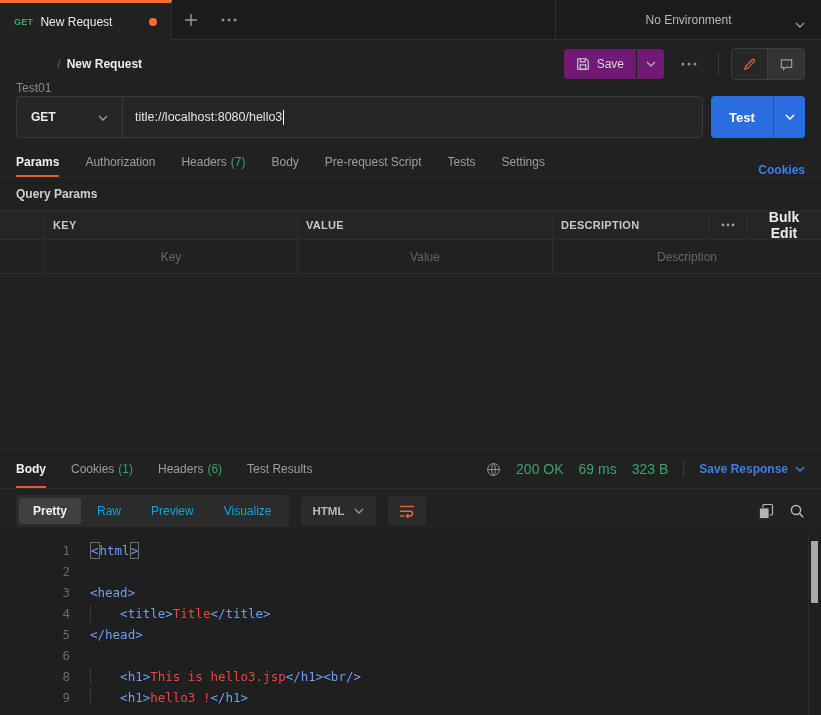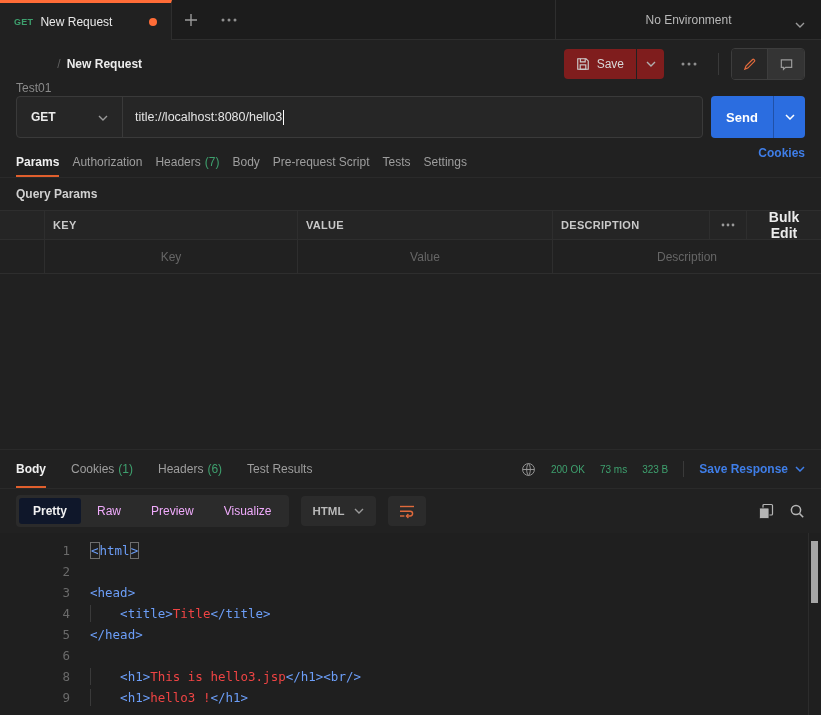--- a/index.html
+++ b/index.html
@@ -25,21 +25,21 @@
   .env .chev { position:absolute; right:16px; top:17px; }
 
   
   .crumbrow { height:48px; display:flex; align-items:center; padding:0 16px; flex:none; }
   .breadcrumb { display:flex; align-items:center; gap:6px; font-size:12px; }
   .crumb-parent { color:#8a8a8a; cursor:pointer;margin-top:47px; }
   .crumb-sep { color:#5f5f5f; }
   .crumb-current { color:#ececec; font-weight:700; }
   .crumb-actions { margin-left:auto; display:flex; align-items:center; }
   .save-group { display:flex; }
-  .btn-dark { background:#7f1d1d; border:none; color:#d8d8d8; font-size:12px; display:flex; align-items:center; gap:7px; cursor:pointer; }
+  .btn-dark { background:#701a75; border:none; color:#d8d8d8; font-size:12px; display:flex; align-items:center; gap:7px; cursor:pointer; }
   .save-main { padding:0 12px; height:30px; border-radius:4px 0 0 4px; }
   .save-caret { width:28px; height:30px; border-radius:0 4px 4px 0; border-left:1px solid #212121; justify-content:center; }
   .more-btn { background:transparent; border:none; width:34px; height:30px; display:flex; align-items:center; justify-content:center; margin-left:8px; cursor:pointer; }
   .vdiv { width:1px; height:22px; background:#3a3a3a; margin:0 12px; }
   .edit-group { display:flex; border:1px solid #3d3d3d; border-radius:4px; overflow:hidden; }
   .edit-cell { width:36px; height:30px; display:flex; align-items:center; justify-content:center; border:none; cursor:pointer; }
   .edit-cell.pencil { background:#272727; border-right:1px solid #3d3d3d; }
   .edit-cell.comment { background:#343434; }
 
   
@@ -48,21 +48,21 @@
   .method-select { width:106px; display:flex; align-items:center; padding:0 14px; border-right:1px solid #3a3a3a; cursor:pointer; }
   .method-select .m-label { color:#ececec; font-weight:700; font-size:12px; }
   .method-select .chev { margin-left:auto; }
   .url-input { flex:1; display:flex; align-items:center; padding:0 12px; color:#e4e4e4; font-size:12.5px; cursor:text; white-space:nowrap; overflow:hidden; }
   .cursor { display:inline-block; width:1px; height:15px; background:#ffffff; margin-left:1px; }
   .send-group { display:flex; height:42px; }
   .send-main { background:#2b6de0; color:#ffffff; font-weight:700; font-size:13px; border:none; border-radius:4px 0 0 4px; width:62px; cursor:pointer; }
   .send-caret { background:#2b6de0; border:none; border-left:1px solid rgba(0,0,0,.25); border-radius:0 4px 4px 0; width:32px; display:flex; align-items:center; justify-content:center; cursor:pointer; }
 
   
-  .req-tabs { height:32px; flex:none; display:flex; align-items:flex-start; gap:13px; padding:0 16px; border-bottom:1px solid #2a2a2a; }
+  .req-tabs { height:32px; flex:none; display:flex; align-items:flex-end; gap:26px; padding:0 16px; border-bottom:1px solid #2a2a2a; }
   .rq-tab { color:#9e9e9e; font-size:12px; position:relative; height:100%; display:flex; align-items:center; gap:4px; cursor:pointer; }
   .rq-tab .t-count { color:#3ea06e; }
   .rq-tab.active { color:#f0f0f0; font-weight:600; }
   .rq-tab.active::after { content:""; position:absolute; left:0; right:0; bottom:0; height:2px; background:#e05f2d; }
   .cookies-link { margin-left:auto; color:#3f7ee8; font-weight:600; font-size:12px; cursor:pointer; }
 
   
   .qp-title { height:32px; flex:none; display:flex; align-items:center; padding:0 16px; color:#d0d0d0; font-weight:600; font-size:12px; }
   .qp-table { flex:none; }
   .qp-hrow { display:flex; height:30px; border-top:1px solid #2e2e2e; border-bottom:1px solid #2e2e2e; background:#252525; align-items:center; }
@@ -80,29 +80,29 @@
 
   .spacer { flex:1; }
 
   
   .resp-tabs { height:40px; flex:none; display:flex; align-items:center; gap:25px; padding:0 16px; border-top:1px solid #2a2a2a; border-bottom:1px solid #2a2a2a; }
   .rs-tab { color:#9e9e9e; font-size:12px; position:relative; height:100%; display:flex; align-items:center; gap:4px; cursor:pointer; }
   .rs-tab .t-count { color:#3ea06e; }
   .rs-tab.active { color:#f0f0f0; font-weight:600; }
   .rs-tab.active::after { content:""; position:absolute; left:0; right:0; bottom:0; height:2px; background:#e05f2d; }
   .resp-meta { margin-left:auto; display:flex; align-items:center; gap:15px; }
-  .meta-green { color:#3ea06e; font-size:10px; }
+  .meta-green { color:#3ea06e; font-size:14px; }
   .meta-div { width:1px; height:16px; background:#3a3a3a; }
   .save-response { color:#3f7ee8; font-weight:600; font-size:12px; display:flex; align-items:center; gap:7px; cursor:pointer; }
 
   
   .viewer-bar { height:44px; flex:none; display:flex; align-items:center; padding:0 16px; }
   .seg { background:#2b2b2b; border-radius:4px; padding:3px; display:flex; gap:2px; }
-  .mode { padding:6px 14px; font-size:12px; color:#f0abfc; border-radius:3px; background:transparent; border:none; cursor:pointer; }
-  .mode.active { background:#0f172a; color:#f1f1f1; font-weight:600; }
+  .mode { padding:6px 14px; font-size:12px; color:#0ea5e9; border-radius:3px; background:transparent; border:none; cursor:pointer; }
+  .mode.active { background:#404040; color:#f1f1f1; font-weight:600; }
   .lang { background:#2b2b2b; border-radius:4px; height:30px; padding:0 12px; display:flex; align-items:center; gap:10px; color:#b9b9b9; font-size:11.5px; font-weight:700; margin-left:12px; cursor:pointer; }
   .wrapbtn { width:38px; height:30px; background:#2b2b2b; border:none; border-radius:4px; margin-left:12px; display:flex; align-items:center; justify-content:center; cursor:pointer; }
   .viewer-right { margin-left:auto; display:flex; align-items:center; gap:15px; }
   .icon-plain { background:transparent; border:none; display:flex; align-items:center; justify-content:center; cursor:pointer; }
 
   
   .code-area { flex:1; background:#1f1f1f; position:relative; overflow:hidden; padding-top:7px;
                font-family:"DejaVu Sans Mono", monospace; font-size:12.5px; }
   .code-line { height:21px; line-height:21px; white-space:pre;padding-left:24px; }
   .ln { display:inline-block; width:46px; text-align:right; color:#6a6a6a; }
@@ -203,21 +203,21 @@
               <path d="M1 1 L5 5 9 1"></path>
             </svg>
         </span>
       </div>
       <div class="url-input">
         <span>title://localhost:8080/hello3</span>
         <span class="cursor"></span>
       </div>
     </div>
     <div class="send-group">
-      <button class="send-main">Send</button>
+      <button class="send-main">Test</button>
       <button class="send-caret">
         <svg width="10" height="6" viewBox="0 0 10 6" fill="none" stroke="#ffffff" stroke-width="1.5">
             <path d="M1 1 L5 5 9 1"></path>
           </svg>
       </button>
     </div>
   </div>
 
   <div class="req-tabs">
     <div class="rq-tab active">
@@ -297,21 +297,21 @@
     </div>
     <div class="rs-tab">
       <span class="t-label">Test Results</span>
     </div>
     <div class="resp-meta">
       <svg width="15" height="15" viewBox="0 0 16 16" fill="none" stroke="#9a9a9a" stroke-width="1">
           <circle cx="8" cy="8" r="6.3"></circle>
           <path d="M1.7 8 h12.6 M8 1.7 c2.6 2.1 2.6 10.5 0 12.6 M8 1.7 c-2.6 2.1 -2.6 10.5 0 12.6"></path>
         </svg>
       <span class="meta-green">200 OK</span>
-      <span class="meta-green">73 ms</span>
+      <span class="meta-green">69 ms</span>
       <span class="meta-green">323 B</span>
       <span class="meta-div"></span>
       <span class="save-response">
         <span>Save Response</span>
         <svg width="10" height="6" viewBox="0 0 10 6" fill="none" stroke="#3f7ee8" stroke-width="1.5">
             <path d="M1 1 L5 5 9 1"></path>
           </svg>
       </span>
     </div>
   </div>

